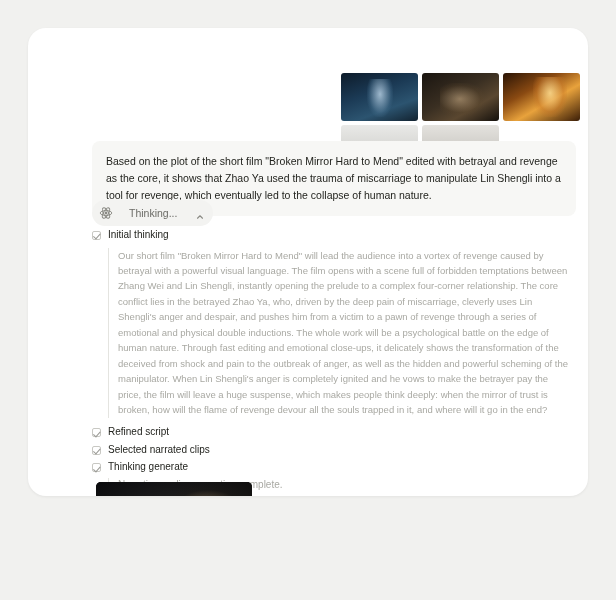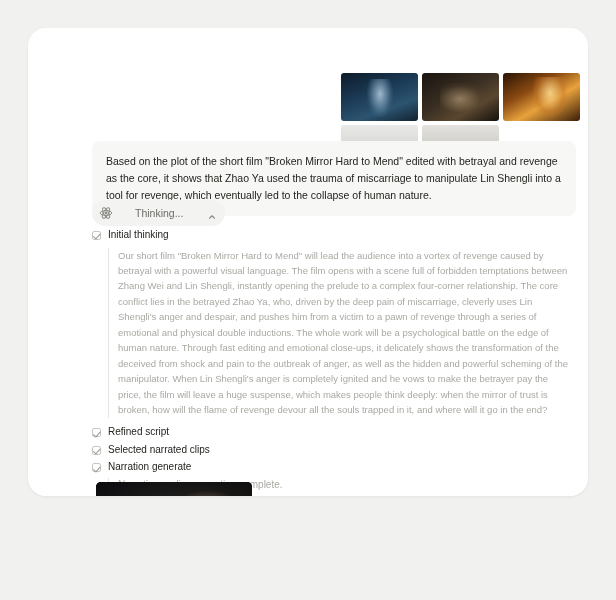--- a/index.html
+++ b/index.html
@@ -68,21 +68,21 @@
     color: #23241f;
   }
 
   
   .thinking-pill {
     position: absolute;
     left: 64px; top: 172px;
     height: 26px;
     display: flex;
     align-items: center;
-    gap: 22px;
+    gap: 16px;
     padding: 0 8px 0 7px;
     background: #f3f3f1;
     border-radius: 13px;
     cursor: pointer;
   }
   .thinking-pill .label {
     font-size: 10.5px;
     color: #6b6b66;
   }
   .atom-icon { width: 14px; height: 14px; display:block; }
@@ -233,21 +233,21 @@
         <span class="step-label">Refined script</span>
       </div>
 
       <div class="step">
         <span class="check done"></span>
         <span class="step-label">Selected narrated clips</span>
       </div>
 
       <div class="step">
         <span class="check done"></span>
-        <span class="step-label">Narration generate</span>
+        <span class="step-label">Thinking generate</span>
       </div>
 
       <div class="step indent muted">
         <span class="step-label">Narration audio generation complete.</span>
       </div>
 
       <div class="step">
         <span class="check done"></span>
         <span class="step-label">Selecting background music</span>
       </div>

